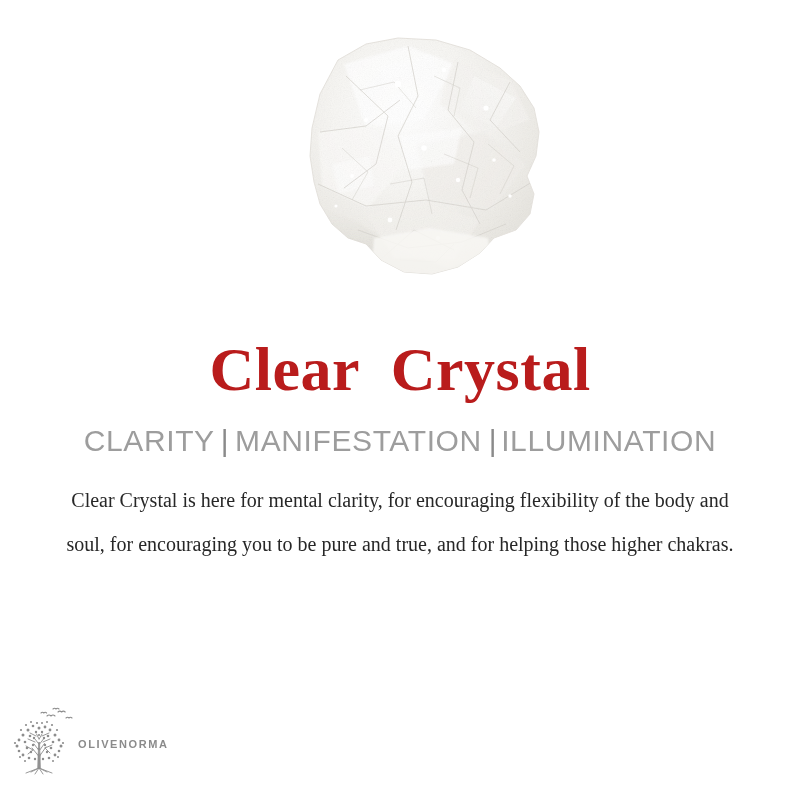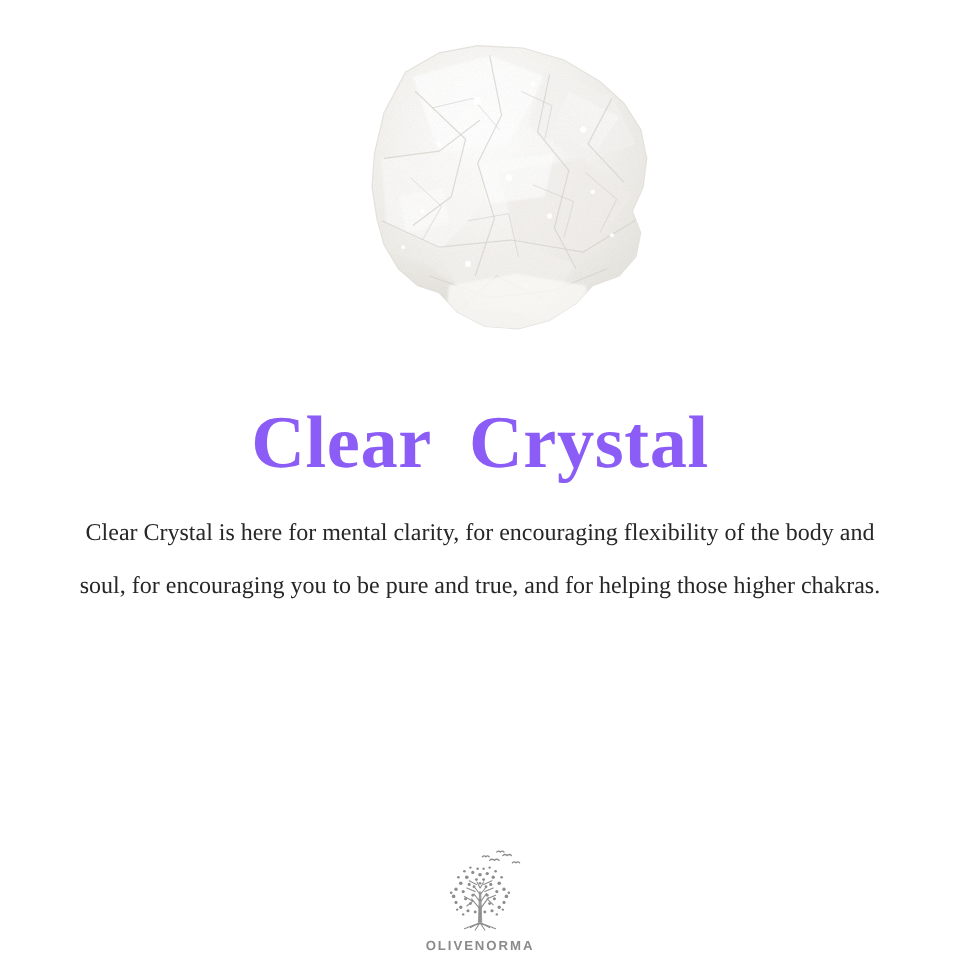--- a/index.html
+++ b/index.html
@@ -36,21 +36,21 @@
   .crystal-svg {
     display: block;
   }
 
   
   .product-title {
     font-family: "Liberation Serif", "DejaVu Serif", serif;
     font-size: 62px;
     line-height: 1;
     font-weight: 700;
-    color: #8b5cf6;
+    color: #b91c1c;
     letter-spacing: 0.5px;
     white-space: pre;
     margin-top: 18px;
     text-align: center;
   }
 
   
   .keywords {
     margin-top: 26px;
     font-family: "Liberation Sans", sans-serif;
@@ -80,23 +80,23 @@
     line-height: 44px;
     color: #272727;
     text-align: center;
   }
 
   
   .brand {
     position: absolute;
     left: 0;
     right: 0;
-    bottom: 5px;
+    bottom: 20px;
     display: flex;
-    flex-direction: column;
+    flex-direction: row;
     align-items: center;
   }
   .brand-mark {
     display: block;
   }
   .brand-name {
     margin-top: 2px;
     font-family: "Liberation Sans", sans-serif;
     font-size: 11px;
     font-weight: 700;
@@ -211,20 +211,23 @@
           </g>
 
           <path d="M126 214 L182 204 L240 214 L244 244 L196 258 L148 250 L124 236 Z" fill="#f8f7f4" opacity="0.85" filter="url(#soften)"></path>
         </g>
       </g>
     </svg>
   </div>
 
   <div class="product-title">Clear  Crystal</div>
 
+  <div class="keywords">
+    <span>CLARITY</span><span class="sep">|</span><span>MANIFESTATION</span><span class="sep tight">|</span><span>ILLUMINATION</span>
+  </div>
 
   <div class="description">Clear Crystal is here for mental clarity, for encouraging flexibility of the body and soul, for encouraging you to be pure and true, and for helping those higher chakras.</div>
 
   <div class="brand">
     <svg class="brand-mark" width="78" height="74" viewBox="0 0 78 74" aria-hidden="true">
       <g stroke="#8d8d8d" fill="none" stroke-width="0.9" stroke-linecap="round">
 
         <path d="M39 62 L38.4 48 M39 62 L40 48"></path>
         <path d="M38.6 50 L32 42 M39.6 50 L46 41"></path>
         <path d="M38.6 44 L34 38 M39.8 44 L44.5 37.5"></path>

